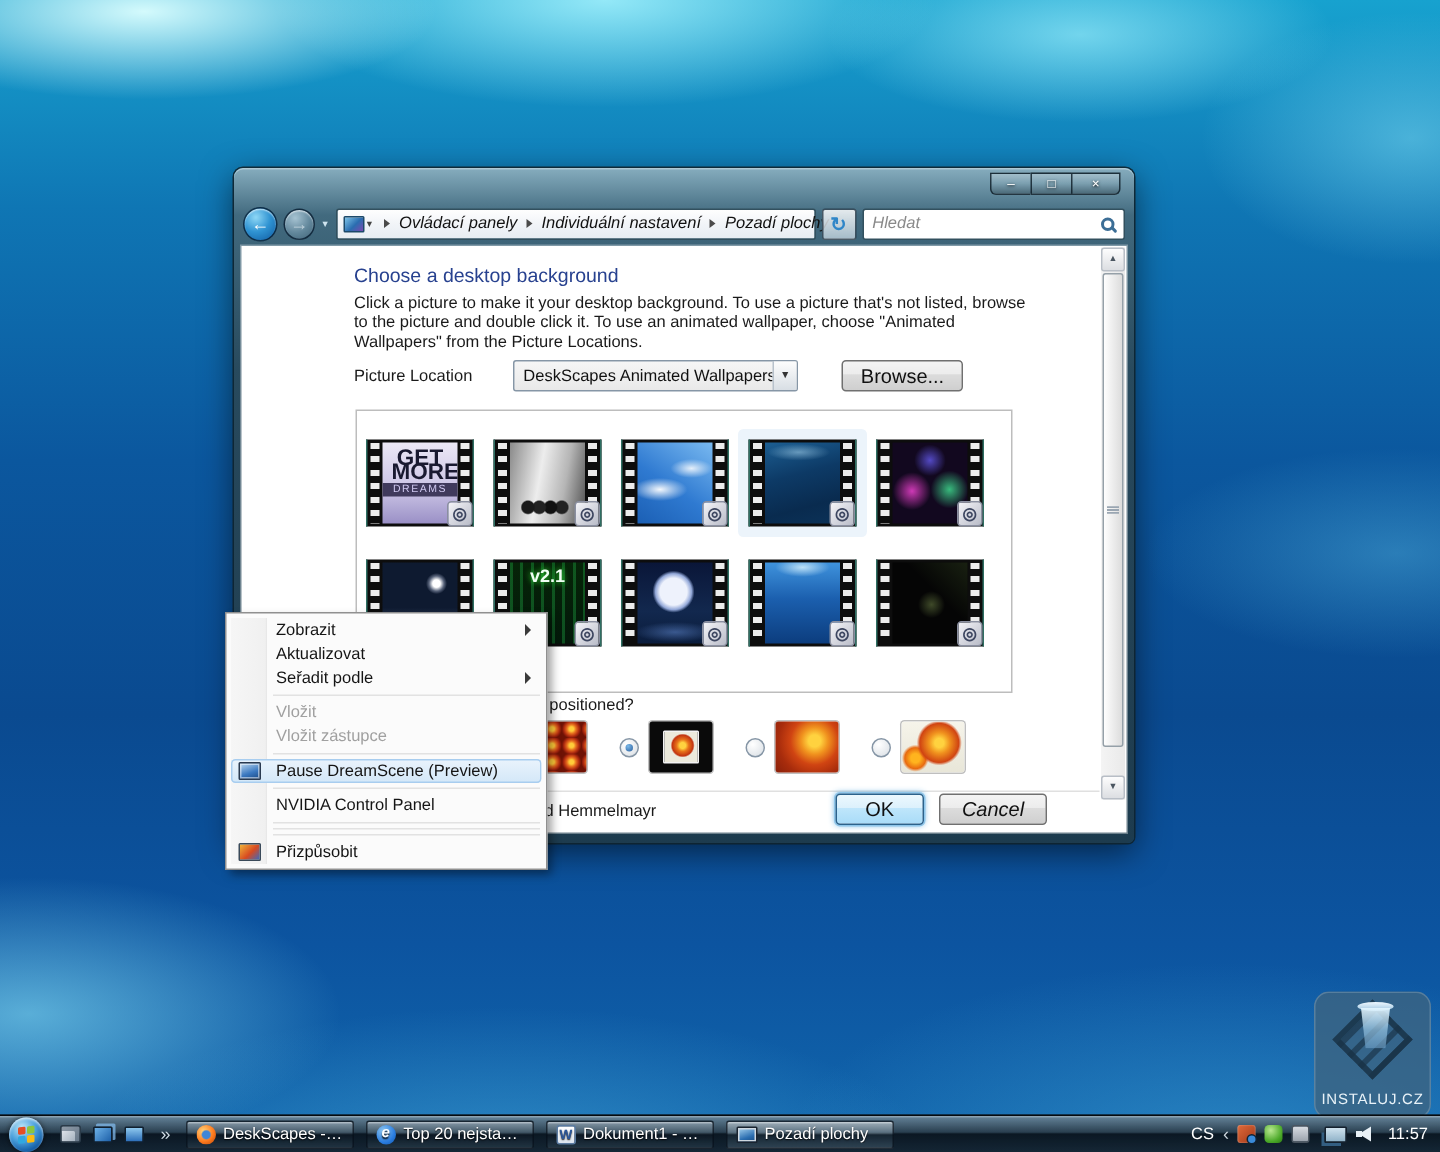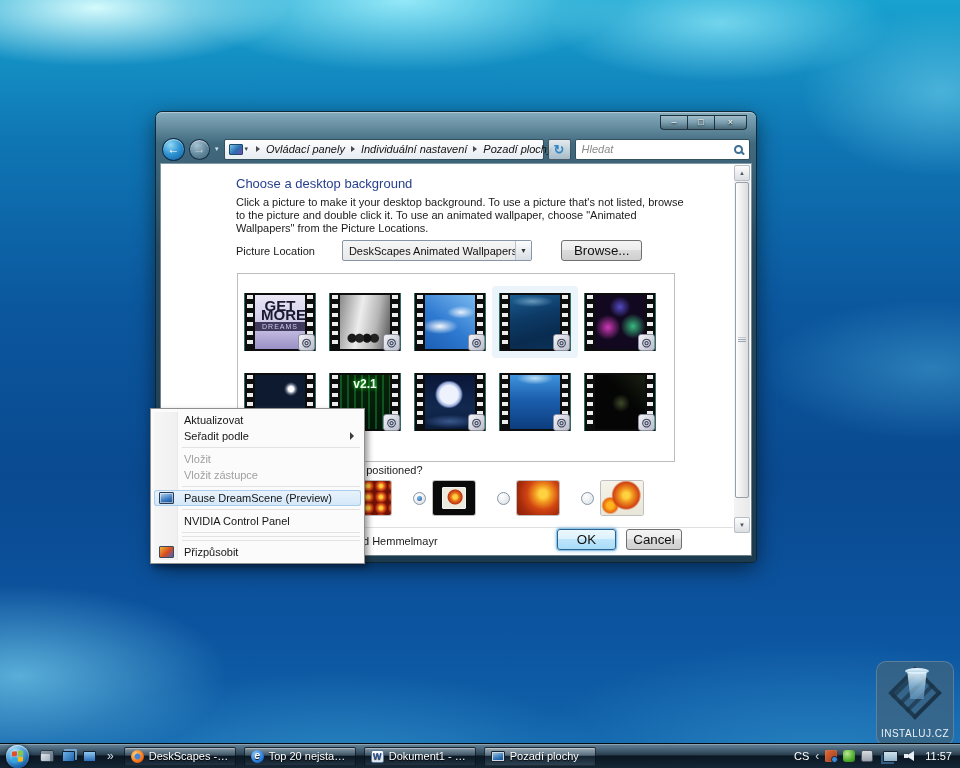--- a/index.html
+++ b/index.html
@@ -164,21 +164,21 @@
   .s-pos-fill .pos-thumb { background:
     radial-gradient(circle at 62% 38%,#ffd23f 4px,#f0921e 9px,#d04412 16px,#a82c0c 24px,#8e220a 32px); }
   .s-pos-fit .pos-thumb { background:
     radial-gradient(circle at 60% 42%,#ffd23f 3px,#f0921e 7px,#d04412 13px,transparent 15px),
     radial-gradient(circle at 22% 72%,#ffb41e 3px,#e86a10 7px,transparent 9px),
     linear-gradient(180deg,#f6f4ea,#e8e6d8); }
 
   .sep-line { position:absolute; left:1px; right:18px; top:363px; height:1px; background:#e0e0e0; }
   .author { position:absolute; left:202px; top:371px; color:#1a1a1a; }
   .ok-btn { position:absolute; left:396px; top:365px; width:59px; }
-  .cancel-btn { position:absolute; left:465px; top:365px; width:56px; }
+  .cancel-btn { position:absolute; left:465px; top:365px; width:72px;font-style:italic; }
 
   .scrollbar { position:absolute; right:1px; top:1px; width:16px; height:368px;
     background:linear-gradient(90deg,#f4f4f4,#e9e9e9); }
   .scroll-arrow { position:absolute; left:0; width:16px; height:16px; display:flex; align-items:center;
     justify-content:center; font-size:6px; color:#4a5560;
     background:linear-gradient(180deg,#fdfdfd,#dcdee2); border:1px solid #b8bec6; border-radius:2px; }
   .scroll-arrow.up { top:0; } .scroll-arrow.down { bottom:0; }
   .scroll-thumb { position:absolute; left:1px; right:1px; top:17px; height:316px;
     background:linear-gradient(90deg,#fefefe,#dcdcdc); border:1px solid #95a0a8; border-radius:2px; }
   .scroll-thumb::after { content:""; position:absolute; left:50%; top:50%; width:8px; height:5px;
@@ -485,20 +485,25 @@
       <div class="scrollbar">
         <div class="scroll-arrow up">▲</div>
         <div class="scroll-thumb"></div>
         <div class="scroll-arrow down">▼</div>
       </div>
     </div>
   </div>
 
   <div class="menu">
 
+  <div class="menu-item has-sub">
+
+        <span class="mi-label">Zobrazit</span>
+        <span class="mi-arrow"></span>
+      </div>
       <div class="menu-item">
 
         <span class="mi-label">Aktualizovat</span>
 
       </div>
       <div class="menu-item has-sub">
 
         <span class="mi-label">Seřadit podle</span>
         <span class="mi-arrow"></span>
       </div>

